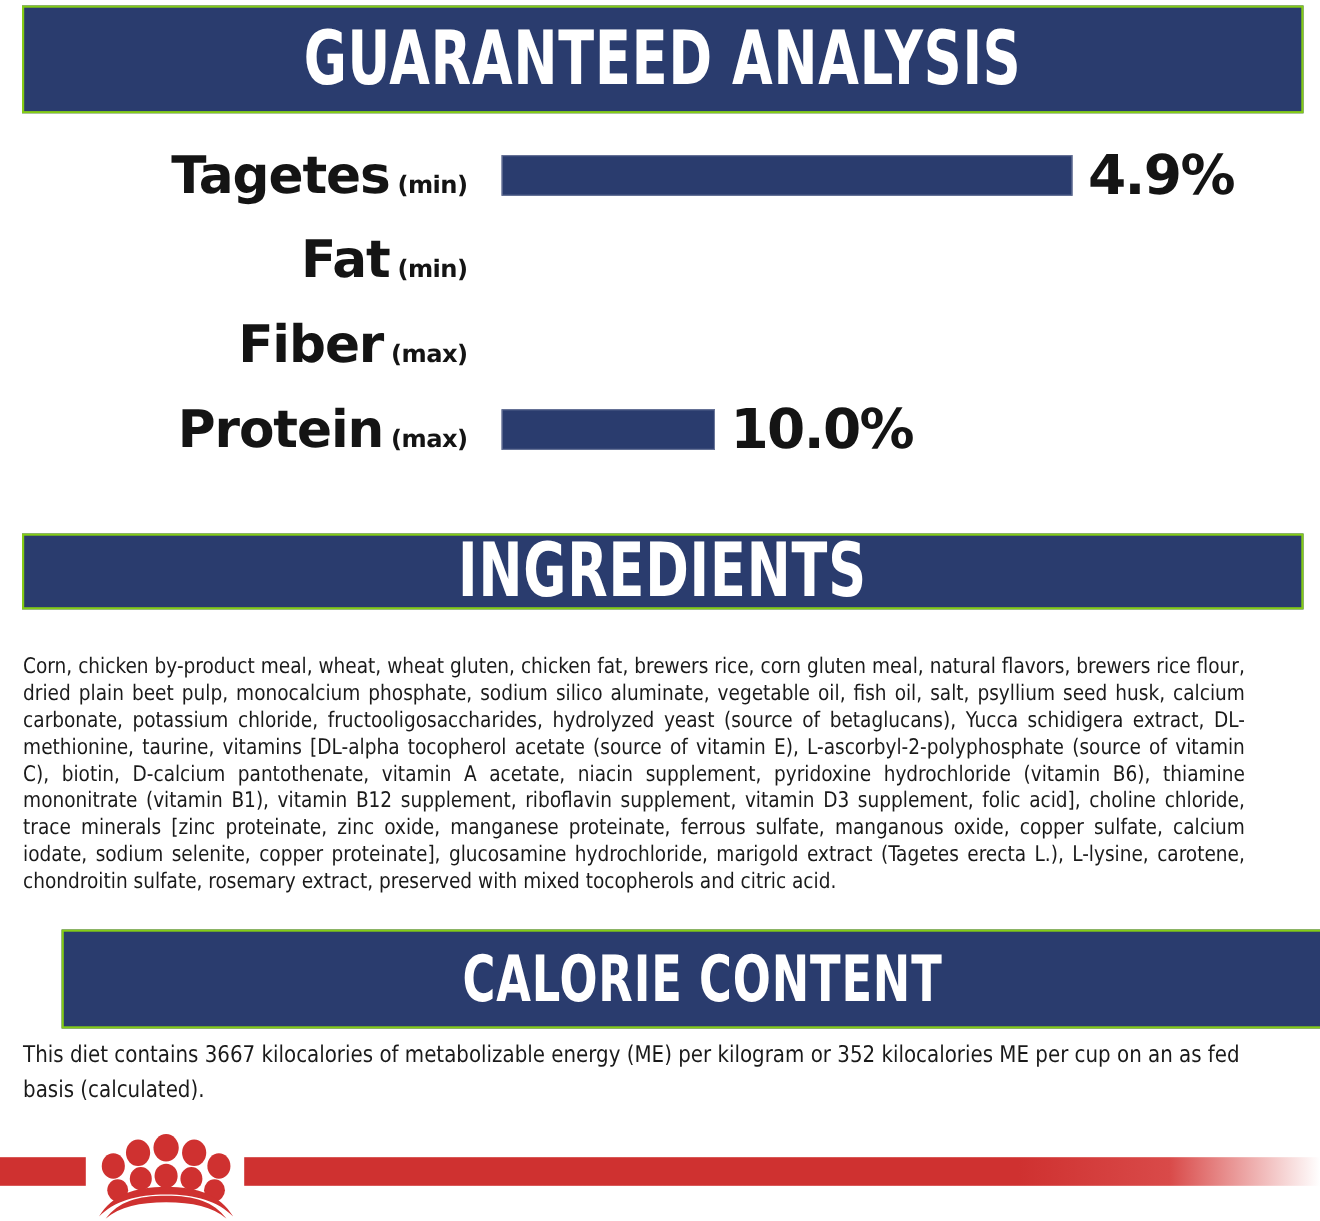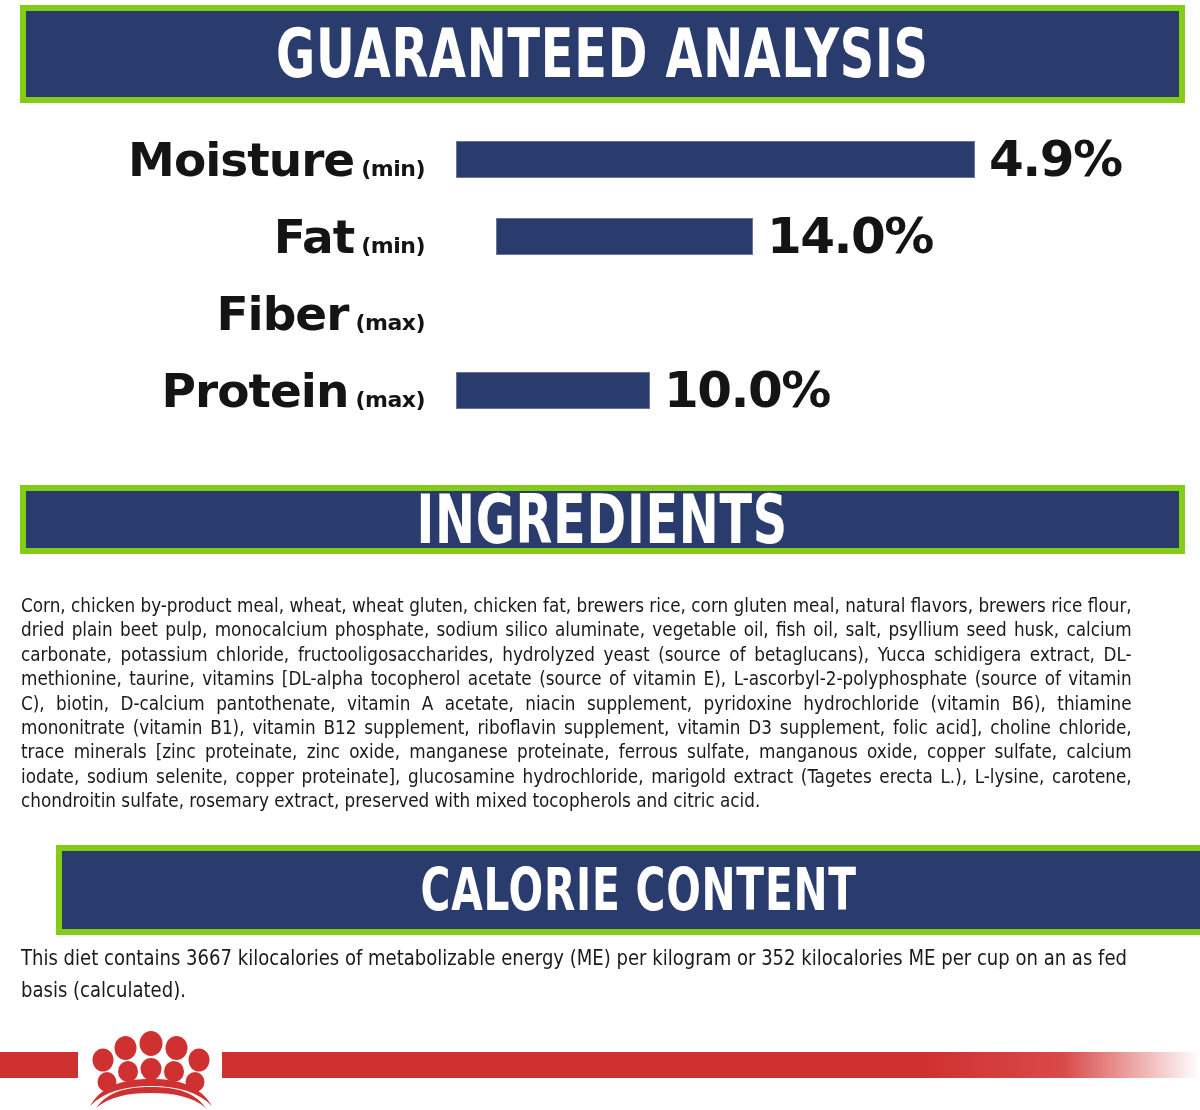--- a/index.html
+++ b/index.html
@@ -14,21 +14,21 @@
     font-family: "Liberation Sans", sans-serif;
     overflow: hidden;
   }
 
   
   .band {
     position: absolute;
     left: 20px;
     width: 1165px;
     background: #2A3C6E;
-    border: 6px solid #84cc16;
+    border: 2px solid #84cc16;
     box-sizing: border-box;
     display: flex;
     align-items: center;
     justify-content: center;
   }
   .band-title {
     color: #ffffff;
     font-family: "DejaVu Sans Condensed", "Liberation Sans Narrow", "Liberation Sans", sans-serif;
     font-weight: bold;
     letter-spacing: 1px;
@@ -156,35 +156,31 @@
 <body>
 
 <div class="band" id="band-ga">
   <span class="band-title">GUARANTEED ANALYSIS</span>
 </div>
 
 <div id="ga-rows">
 
   <div class="ga-row" style="top:0px;">
     <div class="ga-label">
-      <span class="ga-name">Moisture</span><span class="ga-qual">(min)</span>
+      <span class="ga-name">Tagetes</span><span class="ga-qual">(min)</span>
     </div>
     <div class="ga-bar-wrap">
       <div class="ga-bar" id="bar-0" style="width: 519px;"></div>
       <span class="ga-value">4.9%</span>
     </div>
   </div>
 
   <div class="ga-row" style="top:77px;gap:40px;">
     <div class="ga-label">
       <span class="ga-name">Fat</span><span class="ga-qual">(min)</span>
-    </div>
-    <div class="ga-bar-wrap">
-      <div class="ga-bar" id="bar-1" style="width: 257px;"></div>
-      <span class="ga-value">14.0%</span>
     </div>
   </div>
 
   <div class="ga-row" style="top:154px;">
     <div class="ga-label">
       <span class="ga-name">Fiber</span><span class="ga-qual">(max)</span>
     </div>
   </div>
 
   <div class="ga-row" style="top:231px;">

